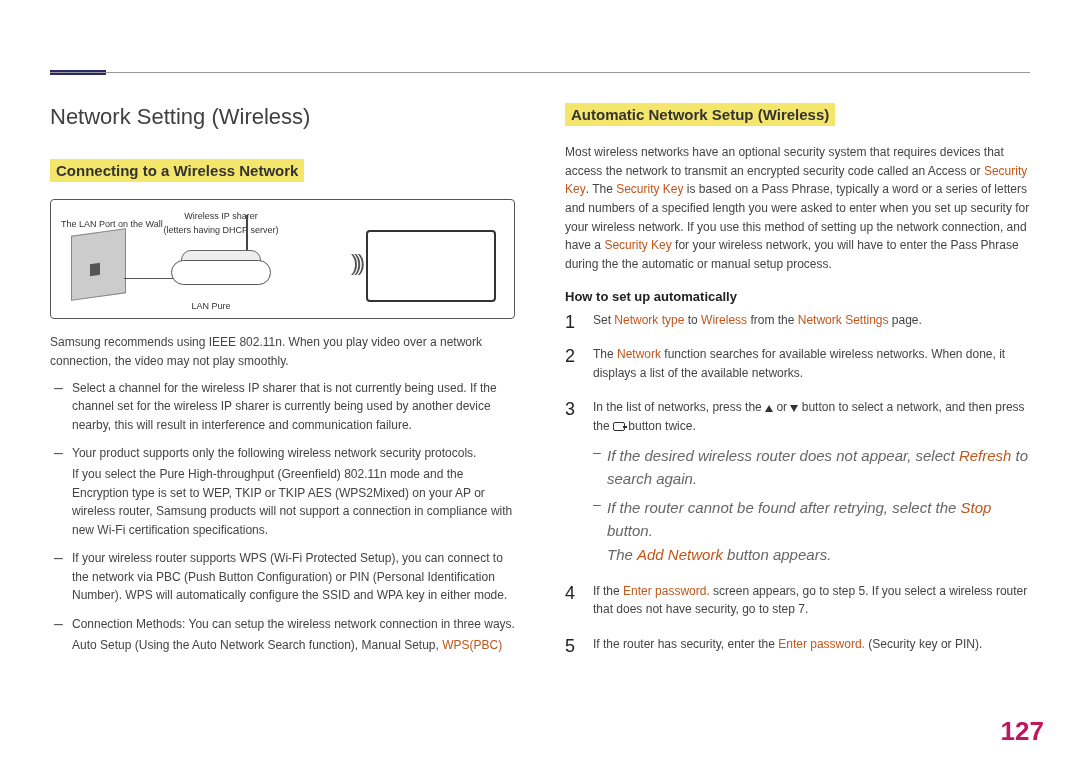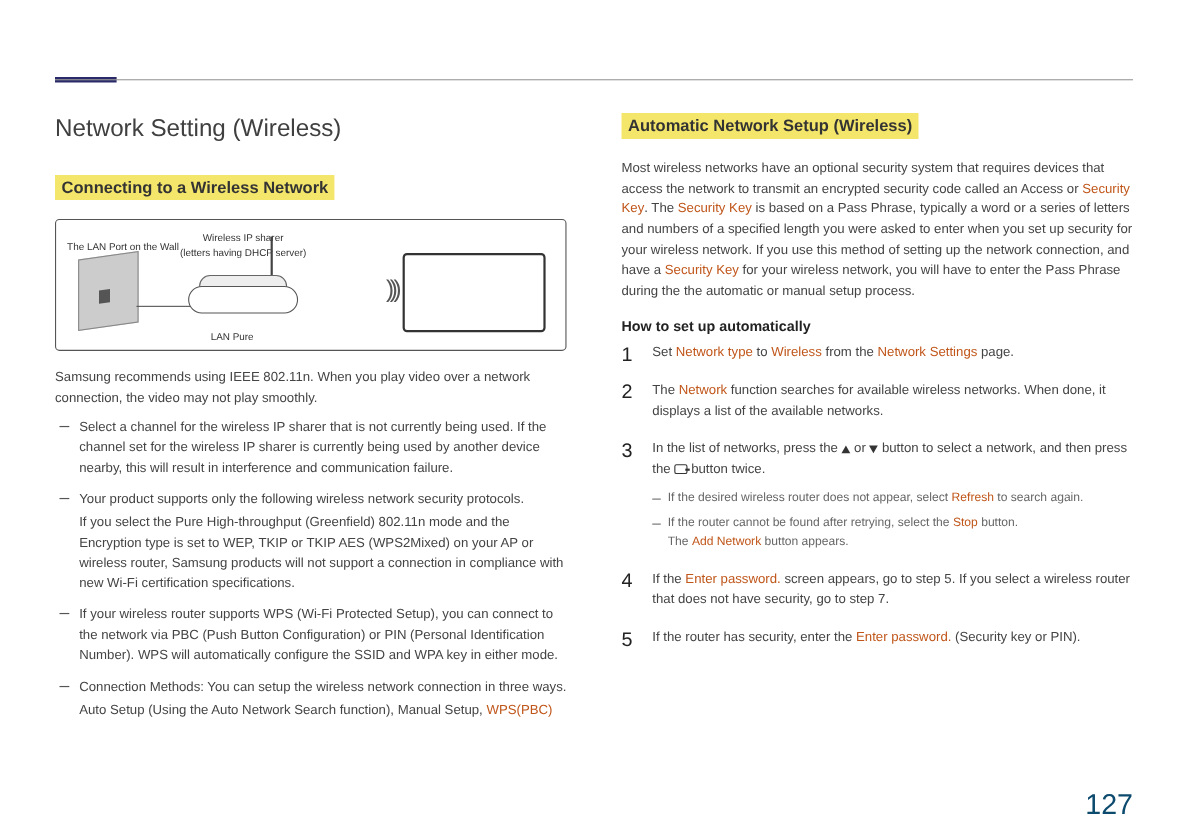--- a/index.html
+++ b/index.html
@@ -181,36 +181,37 @@
   }
   .sub-dash {
     list-style: none;
     padding-left: 0;
     margin-top: 8px;
   }
   .sub-dash li {
     position: relative;
     padding-left: 14px;
     margin-bottom: 6px;
-    font-size: 11px;
+    font-size: 15px;
     color: #666;
+    font-style: italic;
   }
   .sub-dash li:before {
     content: "–";
     position: absolute;
     left: 0; top: -2px;
     font-size: 14px;
   }
   .page-num {
     position: absolute;
     bottom: 16px;
-    right: 50px;
+    right: 36px;
     font-size: 26px;
-    font-weight: 400;
-    color: #0c4a6e;
+    font-weight: 700;
+    color: #be185d;
   }
   .tri {
     display: inline-block;
     width: 0; height: 0;
     border-left: 4px solid transparent;
     border-right: 4px solid transparent;
     vertical-align: middle;
   }
   .tri-up { border-bottom: 7px solid #333; }
   .tri-down { border-top: 7px solid #333; }

